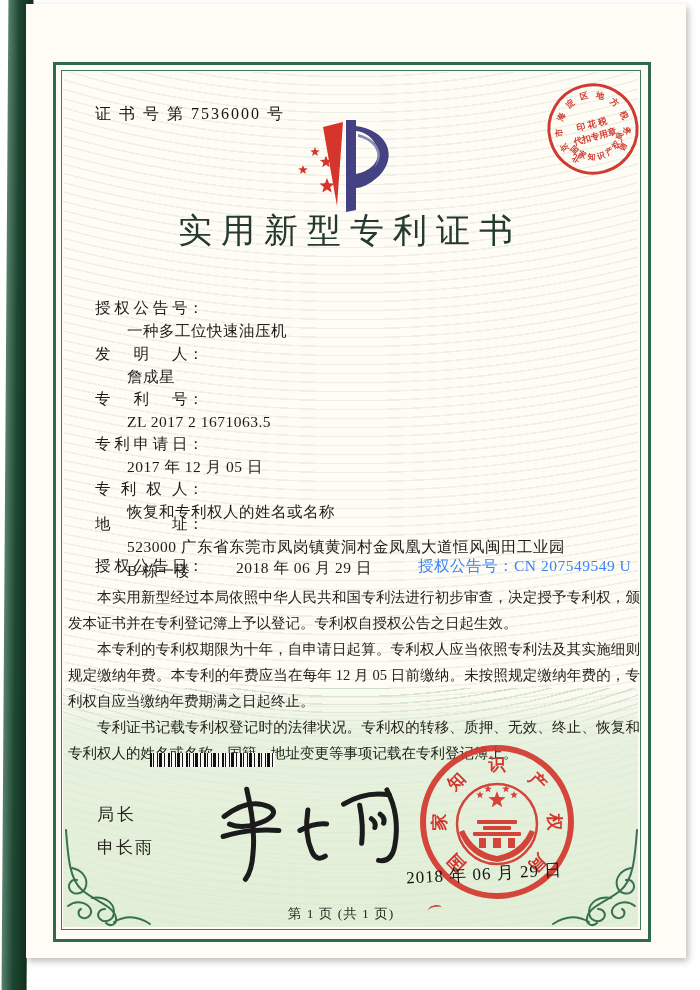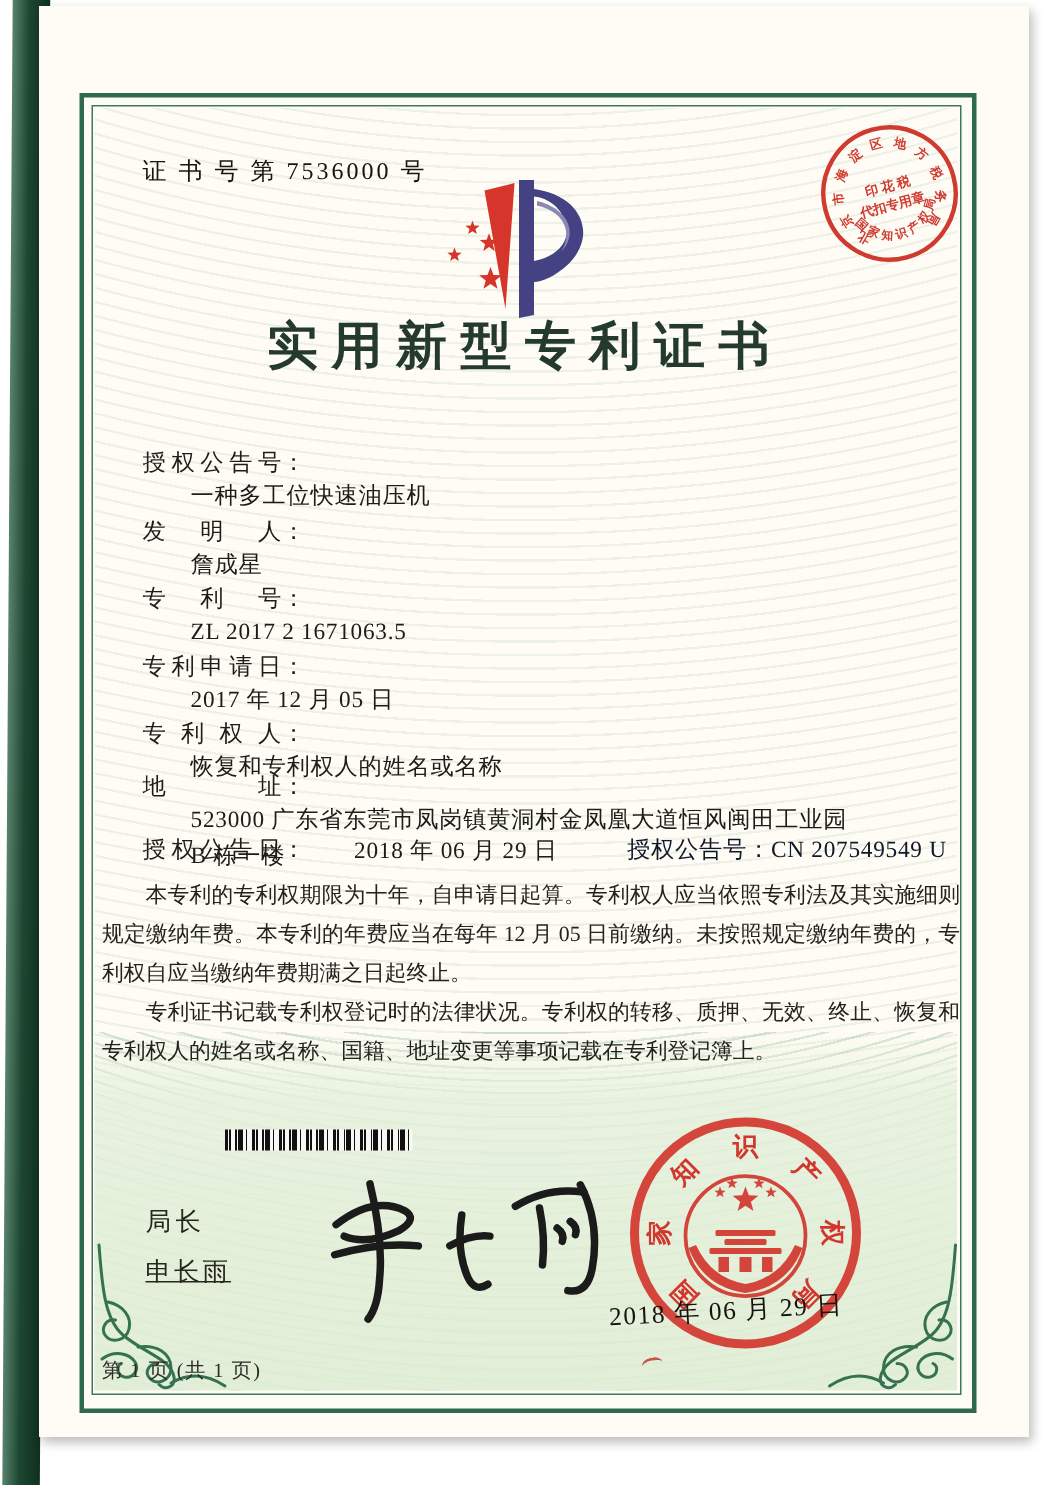--- a/index.html
+++ b/index.html
@@ -41,58 +41,58 @@
       linear-gradient(180deg, rgba(228,240,219,0) 0, rgba(228,240,219,0.85) 46px, rgba(223,237,212,0.9) 100%),
       repeating-radial-gradient(circle at 50% -800px,
       rgba(84,146,96,0.22) 0 1.5px, rgba(0,0,0,0) 1.5px 8px);
   }
   .cert-no{
     left:95px; top:104px; font-size:16px; color:#15150f; letter-spacing:2px;
   }
   .logo{ left:295px; top:114px; width:110px; height:102px; }
   .title{
     left:55px; top:208px; width:590px; text-align:center;
-    font-size:34px; font-weight:bold; color:#243a2e; letter-spacing:9px;
+    font-size:34px; font-weight:normal; color:#243a2e; letter-spacing:9px;
   }
   .field{ left:95px; width:560px; font-size:15.5px; color:#1c1c18; letter-spacing:0.5px;}
   .f-label{
     display:inline-block; width:6em; text-align:justify; text-align-last:justify;
     vertical-align:top;
   }
   .f-colon{ vertical-align:top; }
   .f-value{ display:inline-block; width:440px; vertical-align:top; line-height:24px;margin-left:32px;}
-  .grant-no{ left:418px; top:556px; font-size:15.5px; color:#0f172a; letter-spacing:0.5px;font-family:Liberation Serif, serif;}
+  .grant-no{ left:418px; top:556px; font-size:15.5px; color:#3b82f6; letter-spacing:0.5px;font-family:Liberation Serif, serif;}
   .bodytext{
     left:68px; top:584px; width:572px;
     font-size:14.5px; line-height:26px; color:#23231e; text-align:justify;
   }
   .bodytext p{ margin:0; text-indent:2em; }
   .barcode{
     left:150px; top:753px; width:125px; height:14px;
     background:repeating-linear-gradient(90deg,
       #111 0 2px,#f8f8f4 2px 3px,#111 3px 4px,#f8f8f4 4px 7px,
       #111 7px 8px,#f8f8f4 8px 9px,#111 9px 12px,#f8f8f4 12px 14px,
       #111 14px 15px,#f8f8f4 15px 18px);
   }
   .director-label{ left:97px; top:803px; font-size:17px; color:#26261f; letter-spacing:3px;
     font-family:"Liberation Sans","DejaVu Sans",sans-serif;}
   .director-name{ left:97px; top:836px; font-size:17px; color:#26261f; letter-spacing:2px;
-    font-family:"Liberation Sans","DejaVu Sans",sans-serif;text-decoration:underline;}
+    font-family:"Liberation Sans","DejaVu Sans",sans-serif;}
   .signature{ left:203px; top:776px; width:212px; height:112px; transform:rotate(-3deg); }
   .seal{ left:417px; top:742px; width:160px; height:160px; }
   .seal-date{
     left:406px; top:862px; width:170px; font-size:17px; color:#17140f;
     letter-spacing:1px; transform:rotate(-3deg); white-space:nowrap;
   }
   .ink-mark{
     left:428px; top:905px; width:14px; height:7px;
     border-top:2px solid #c4554a; border-radius:50% 50% 0 0; transform:rotate(-12deg);
   }
   .footer{
-    left:68px; top:905px; width:590px; text-align:left;
+    left:46px; top:905px; width:590px; text-align:center;
     font-size:13.5px; color:#2b2b24; letter-spacing:1px;
   }
   .tax-stamp{ left:544px; top:80px; width:98px; height:98px; }
   .flourish-left{ left:62px; top:828px; width:90px; height:100px; }
   .flourish-right{ left:551px; top:828px; width:90px; height:100px; transform:scaleX(-1); }
 </style>
 </head>
 <body>
 
 <div class="abs cover-edge"></div>
@@ -189,20 +189,21 @@
   <span class="f-label">地址</span><span class="f-colon">：</span><span class="f-value">523000 广东省东莞市凤岗镇黄洞村金凤凰大道恒风闽田工业园 B 栋一楼</span>
 </div>
 <div class="abs field" style="top:556px">
   <span class="f-label">授权公告日</span><span class="f-colon">：</span><span class="f-value" style="width:230px">2018 年 06 月 29 日</span>
 </div>
 <div class="abs grant-no">
   <span>授权公告号</span><span>：</span><span>CN 207549549 U</span>
 </div>
 
 <div class="abs bodytext">
+  <p>本实用新型经过本局依照中华人民共和国专利法进行初步审查，决定授予专利权，颁发本证书并在专利登记簿上予以登记。专利权自授权公告之日起生效。</p>
   <p>本专利的专利权期限为十年，自申请日起算。专利权人应当依照专利法及其实施细则规定缴纳年费。本专利的年费应当在每年 12 月 05 日前缴纳。未按照规定缴纳年费的，专利权自应当缴纳年费期满之日起终止。</p>
   <p>专利证书记载专利权登记时的法律状况。专利权的转移、质押、无效、终止、恢复和专利权人的姓名或名称、国籍、地址变更等事项记载在专利登记簿上。</p>
 </div>
 
 <div class="abs barcode"></div>
 
 <div class="abs director-label">局长</div>
 <div class="abs director-name">申长雨</div>
 
 <svg class="abs signature" viewBox="0 0 212 112">

